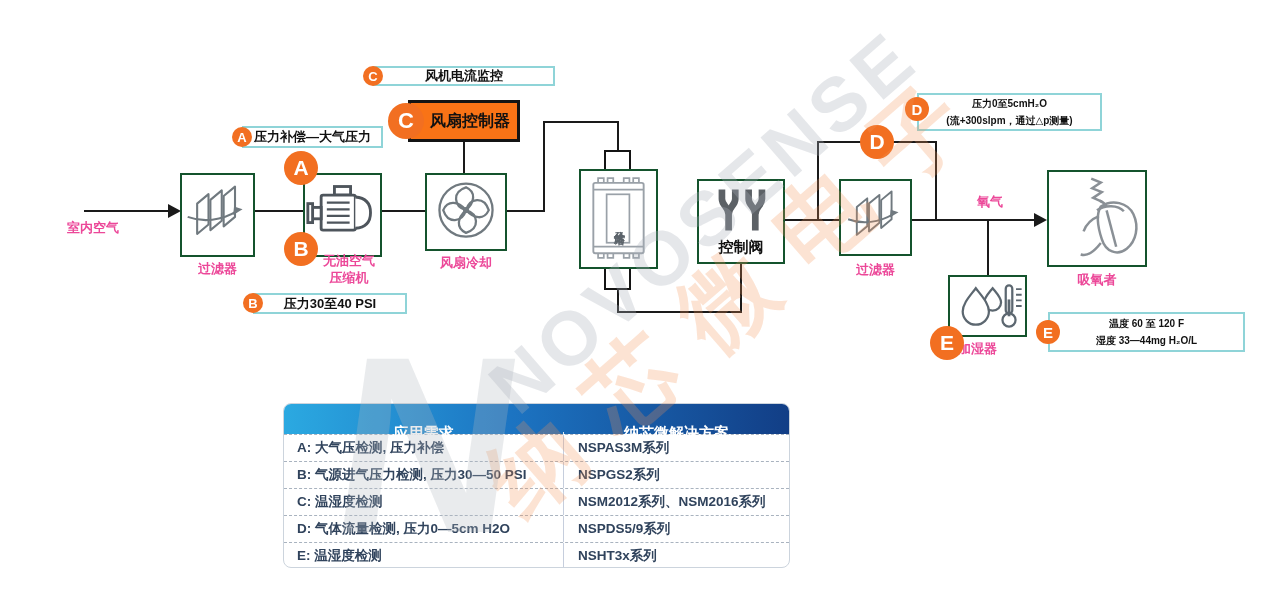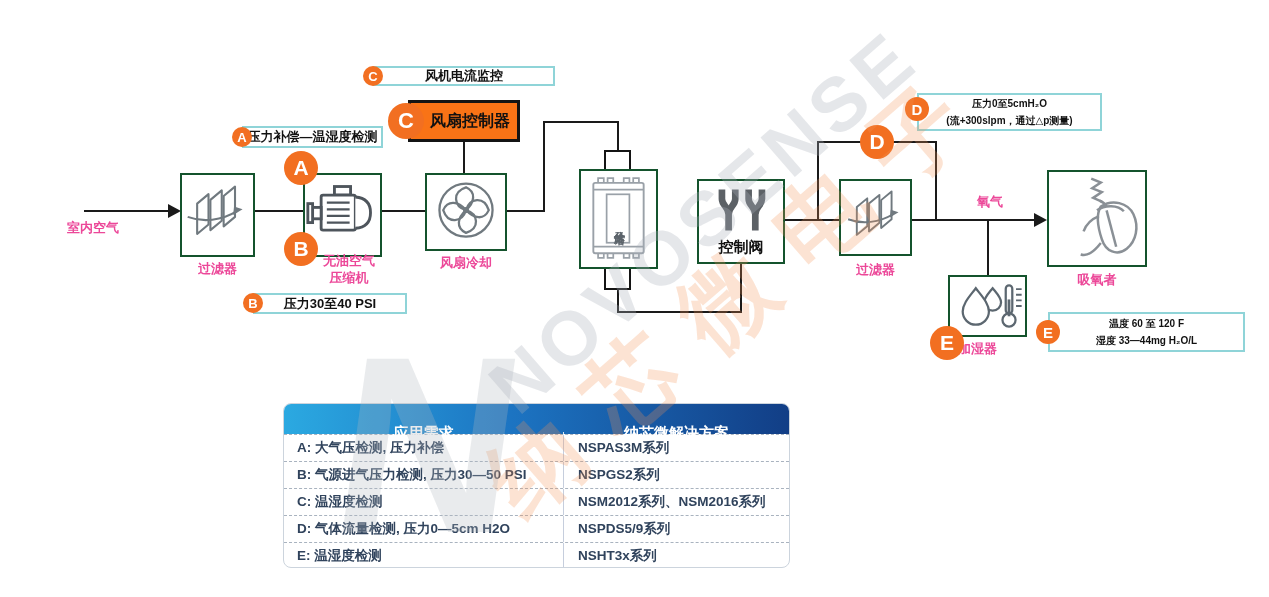--- a/index.html
+++ b/index.html
@@ -206,21 +206,21 @@
   </div>
   <div class="lbl" style="left:1047px; top:271px; width:100px;">吸氧者</div>
 
   <div class="circle c-lg" style="left:284px; top:151px;">A</div>
   <div class="circle c-lg" style="left:284px; top:232px;">B</div>
   <div class="circle c-lg" style="left:388px; top:103px; width:36px; height:36px; font-size:22px;">C</div>
   <div class="circle c-lg" style="left:860px; top:125px;">D</div>
   <div class="circle c-lg" style="left:930px; top:326px;">E</div>
 
   <div class="callout" style="left:242px; top:126px; width:141px; height:22px;">
-    <span>压力补偿—温湿度检测</span>
+    <span>压力补偿—大气压力</span>
   </div>
   <div class="circle c-sm" style="left:232px; top:127px;">A</div>
 
   <div class="callout" style="left:253px; top:293px; width:154px; height:21px;">
     <span>压力30至40 PSI</span>
   </div>
   <div class="circle c-sm" style="left:243px; top:293px;">B</div>
 
   <div class="callout" style="left:373px; top:66px; width:182px; height:20px;">
     <span>风机电流监控</span>

